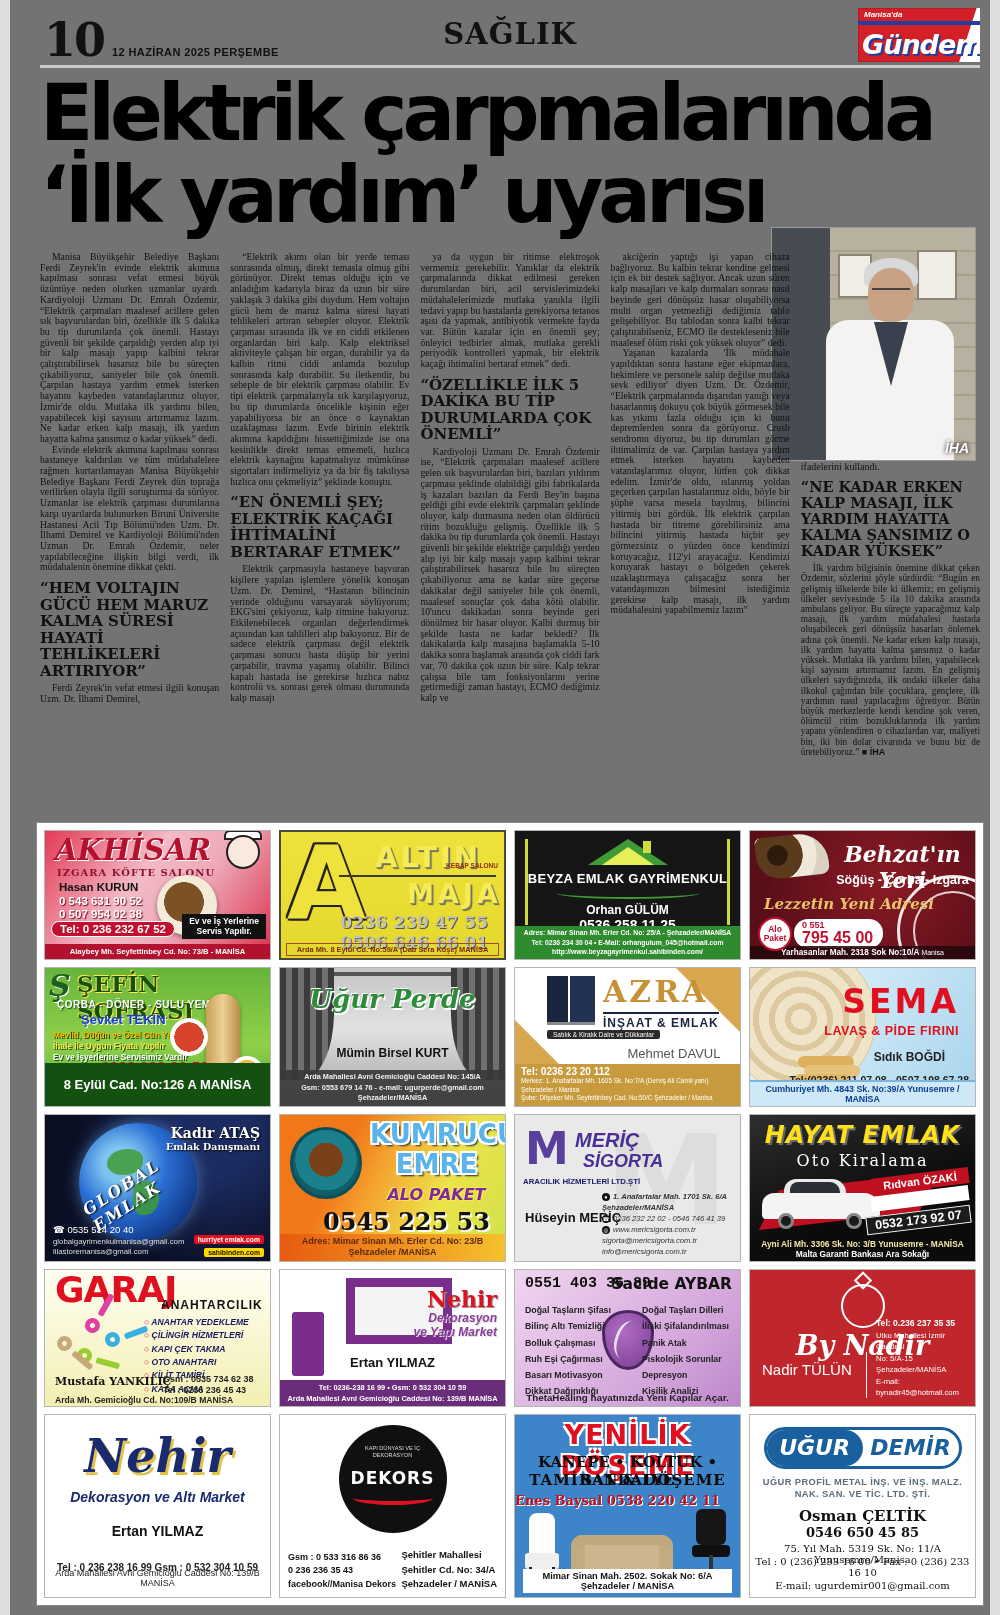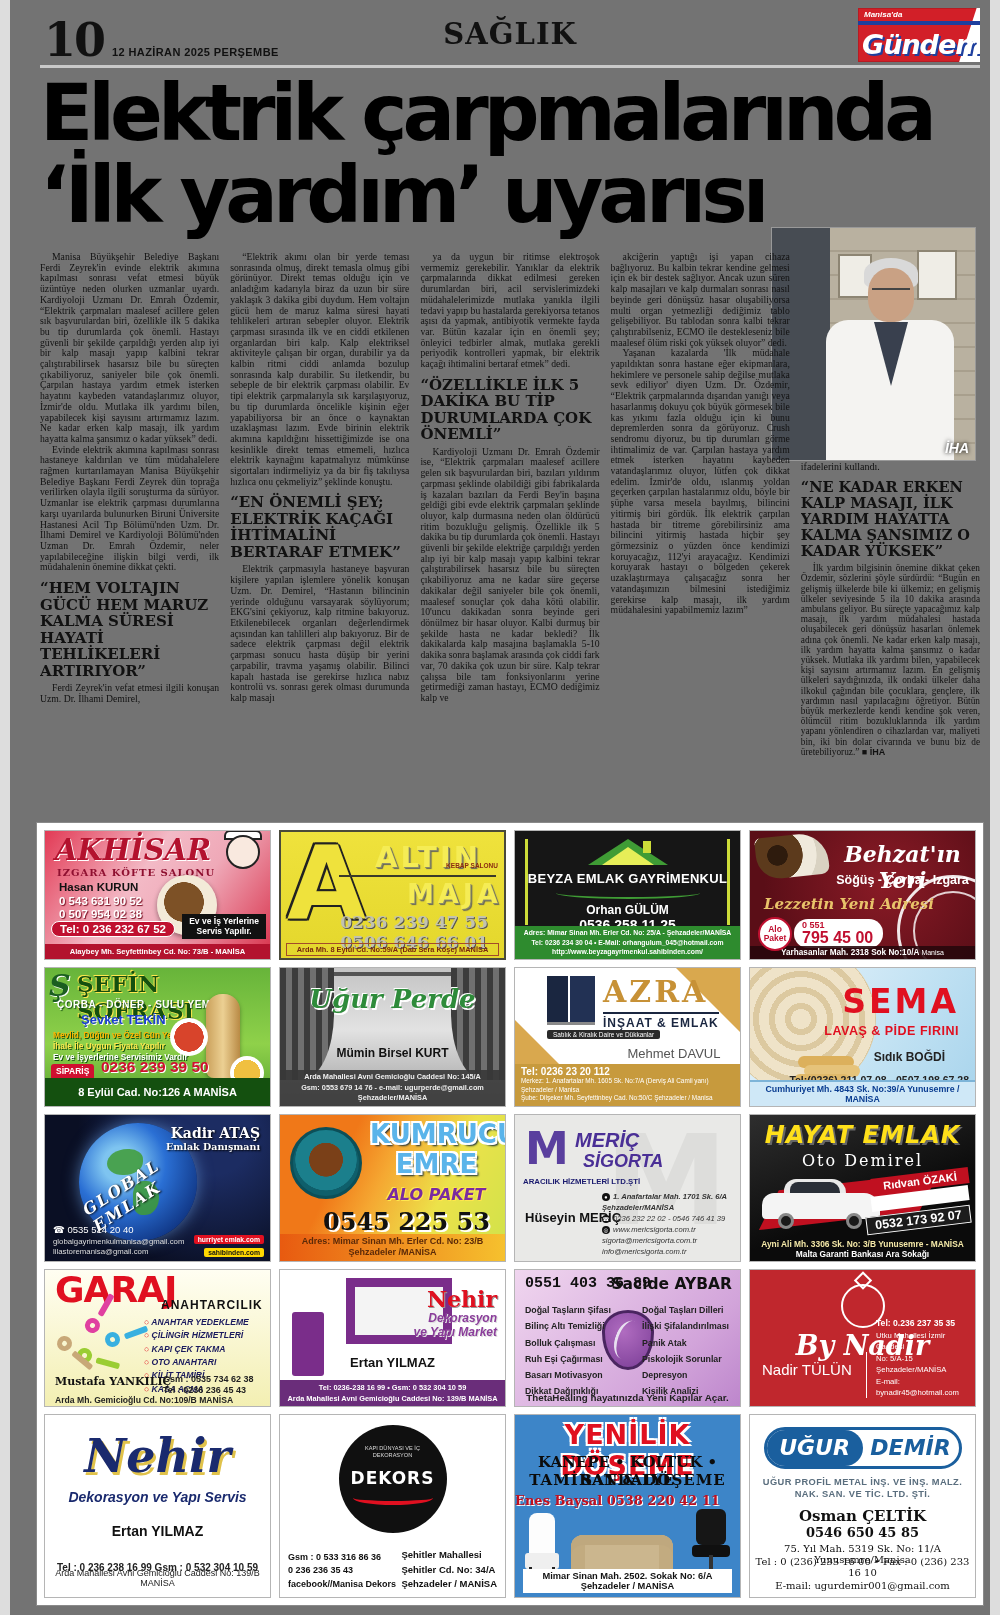--- a/index.html
+++ b/index.html
@@ -113,21 +113,21 @@
   .sf-name{position:absolute;top:44px;left:36px;font-weight:bold;font-size:13px;color:#1a3fd0;text-shadow:1px 1px 0 #fff;}
   .sf-l1{position:absolute;top:62px;left:8px;font-weight:bold;font-size:8.3px;color:#ffb300;text-shadow:1px 1px 0 #14500f;}
   .sf-l2{position:absolute;top:73px;left:8px;font-weight:bold;font-size:8.3px;color:#ffe74d;text-shadow:1px 1px 0 #14500f;}
   .sf-l3{position:absolute;top:84px;left:8px;font-weight:bold;font-size:8.3px;color:#fff;text-shadow:1px 1px 0 #14500f;}
   .sf-doner{position:absolute;right:30px;top:26px;width:34px;height:84px;background:linear-gradient(90deg,#caa05a,#ecd093 50%,#b98a45);border-radius:16px 16px 8px 8px;box-shadow:0 2px 4px rgba(0,0,0,.35);}
   .sf-bowl1{position:absolute;right:62px;top:50px;width:38px;height:38px;border-radius:50%;background:radial-gradient(#d8442b 0 54%,#fff 55% 80%,#dedede 81%);}
   .sf-bowl2{position:absolute;right:6px;bottom:16px;width:34px;height:34px;border-radius:50%;background:radial-gradient(#f0c040 0 54%,#fff 55% 80%,#dedede 81%);}
   .sf-siparis{position:absolute;left:6px;bottom:16px;background:#d01030;color:#fff;font-weight:bold;font-size:8.5px;line-height:1.15;padding:3px 5px;text-align:center;border-radius:3px;}
   .sf-ph1{position:absolute;left:56px;bottom:30px;font-weight:bold;font-size:15.5px;color:#d01030;text-shadow:1px 1px 0 #fff;}
   .sf-ph2{position:absolute;left:56px;bottom:13px;font-weight:bold;font-size:15.5px;color:#d01030;text-shadow:1px 1px 0 #fff;}
-  .sf-addr{position:absolute;left:0;right:0;bottom:0;background:#14500f;color:#fff;font-weight:bold;font-size:11px;text-align:center;padding:8px;margin-top:24px;}
+  .sf-addr{position:absolute;left:0;right:0;bottom:0;background:#14500f;color:#fff;font-weight:bold;font-size:13px;text-align:center;padding:14px;margin-top:24px;}
 
   
   .ad-ugurperde{background:linear-gradient(180deg,#c4c4c4,#e2e2e2 45%,#9c9c9c);}
   .up-curt{position:absolute;top:0;bottom:26px;width:54px;background:repeating-linear-gradient(90deg,#3c3c3c 0 6px,#707070 6px 12px);}
   .up-curt.l{left:0;border-radius:0 0 60% 0;}
   .up-curt.r{right:0;border-radius:0 0 0 60%;}
   .up-rod{position:absolute;top:4px;left:0;right:0;height:4px;background:#555;}
   .up-title{position:absolute;top:16px;left:0;right:0;text-align:center;font-family:"DejaVu Serif",serif;font-style:italic;font-weight:bold;font-size:26px;color:#2e8b3a;text-shadow:1.5px 1.5px 0 #fff,-1px -1px 0 #fff;}
   .up-name{position:absolute;bottom:46px;left:0;right:0;text-align:center;font-weight:bold;font-size:12px;color:#111;}
   .up-footer{position:absolute;bottom:0;left:0;right:0;background:rgba(55,55,55,.9);color:#eee;font-weight:bold;font-size:7.3px;line-height:1.45;text-align:center;padding:2px;}
@@ -533,21 +533,21 @@
           <div><b>Şehzadeler/MANİSA</b></div>
           <div><span class="mr-ic">☎</span><span>0236 232 22 02 - 0546 746 41 39</span></div>
           <div><span class="mr-ic">◎</span><span>www.mericsigorta.com.tr</span></div>
           <div><span>sigorta@mericsigorta.com.tr</span></div>
           <div><span>info@mericsigorta.com.tr</span></div>
         </div>
       </div>
 
       <div class="ad ad-hayat">
         <div class="hy-title">HAYAT EMLAK</div>
-        <div class="hy-sub">Oto Demirel</div>
+        <div class="hy-sub">Oto Kiralama</div>
         <div class="hy-stripe"></div>
         <div class="hy-car-cab"></div>
         <div class="hy-car-win"></div>
         <div class="hy-car-body"></div>
         <div class="hy-wheel1"></div>
         <div class="hy-wheel2"></div>
         <div class="hy-banner">Rıdvan ÖZAKİ</div>
         <div class="hy-white"></div>
         <div class="hy-phone">0532 173 92 07</div>
         <div class="hy-addr1">Ayni Ali Mh. 3306 Sk. No: 3/B Yunusemre - MANİSA</div>
@@ -641,21 +641,21 @@
           <div>Utku Mahallesi İzmir Caddesi</div>
           <div>No: 5/A-15 Şehzadeler/MANİSA</div>
           <div>E-mail: bynadir45@hotmail.com</div>
         </div>
       </div>
     </div>
 
     <div class="ad-row r5">
       <div class="ad ad-nehir-b">
         <div class="nb-title">Nehir</div>
-        <div class="nb-sub">Dekorasyon ve Yapı Servis</div>
+        <div class="nb-sub">Dekorasyon ve Altı Market</div>
         <div class="nb-name">Ertan YILMAZ</div>
         <div class="nb-contact">Tel : 0 236 238 16 99   Gsm : 0 532 304 10 59</div>
         <div class="nb-addr">Arda Mahallesi Avni Gemicioğlu Caddesi No: 139/B MANİSA</div>
       </div>
 
       <div class="ad ad-dekors">
         <div class="dk-circle">
           <div class="dk-sub">KAPI DÜNYASI VE İÇ DEKORASYON</div>
           <div class="dk-title">DEKORS</div>
           <div class="dk-swoosh"></div>

